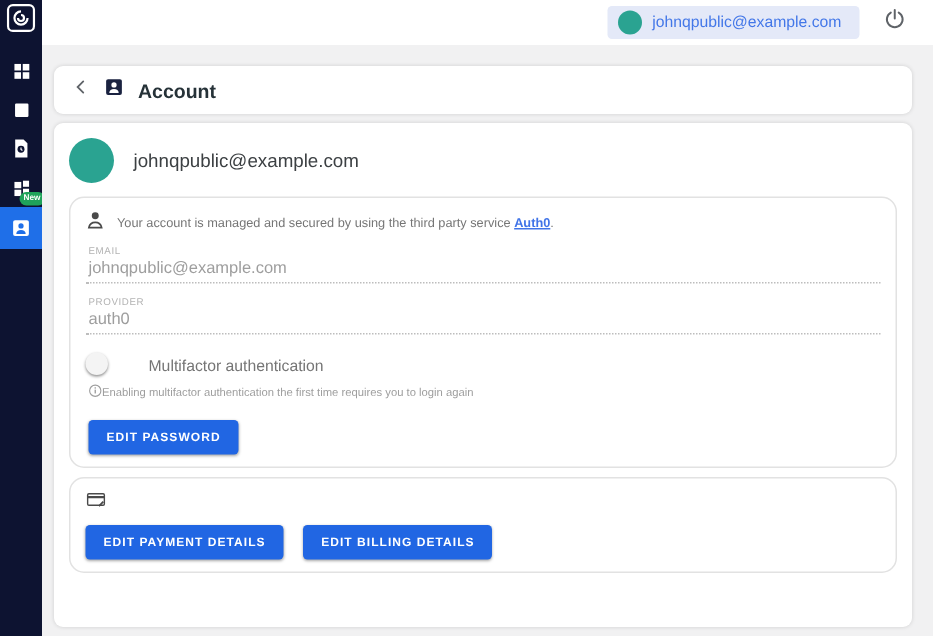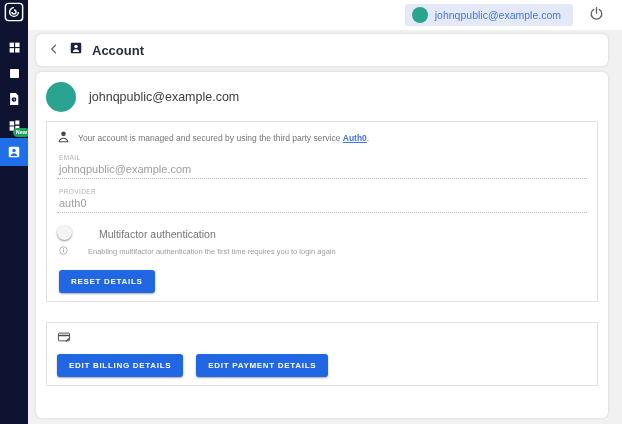--- a/index.html
+++ b/index.html
@@ -21,52 +21,52 @@
   .topbar { position:absolute; left:28px; top:0; right:0; height:30px; background:#fff;
     display:flex; align-items:center; justify-content:flex-end; gap:16px; padding-right:18px; }
   .user-chip { display:flex; align-items:center; gap:7px; background:#e4e9f8;
     border-radius:3px; padding:3px 12px 3px 7px; cursor:pointer; }
   .chip-avatar { width:16px; height:16px; border-radius:50%; background:#2aa391; }
   .chip-email { font-size:10.5px; color:#4377e8; }
   .power-btn { display:flex; align-items:center; cursor:pointer; }
 
   
   .content { position:absolute; left:28px; top:30px; right:0; bottom:0;
-    background:#f1f1f2; padding:4px 14px 0 8px; display:flex; flex-direction:column; }
+    background:#f1f1f2; padding:14px 14px 0 8px; display:flex; flex-direction:column; }
   .card { background:#fff; border-radius:6px; box-shadow:0 0 3px rgba(0,0,0,.14); }
 
   .header-card { height:32px; display:flex; align-items:center; gap:9px;
     padding:0 12px; margin-bottom:6px; flex:none; }
   .back-btn { display:flex; align-items:center; cursor:pointer; }
   .page-title { font-size:13px; font-weight:bold; color:#263238; }
 
   .main-card { flex:1; margin-bottom:6px; padding:8px 8px 6px; overflow:hidden;
     display:flex; flex-direction:column; }
 
   .profile-row { display:flex; align-items:center; gap:13px; padding:2px 2px 9px; }
   .avatar { width:30px; height:30px; border-radius:50%; background:#2aa391; flex:none; }
   .profile-email { font-size:12.5px; color:#3c4043; }
 
-  .box { border:1px solid #e2e2e2; border-radius:0; padding:8px 10px; margin:0 2px 20px; }
+  .box { border:1px solid #e2e2e2; border-radius:10px; padding:8px 10px; margin:0 2px 6px; }
   .notice-row { display:flex; align-items:center; gap:8px; font-size:8.5px; color:#757575; }
   .notice-row svg { flex:none; }
   a.link { color:#4074e8; text-decoration:underline; font-weight:bold; cursor:pointer; }
 
   .field { margin-top:9px; padding:0 0 3px 2px; border-bottom:1px dotted #bdbdbd; }
   .field-label { font-size:6.5px; color:#b3b3b3; letter-spacing:.4px; margin-bottom:2px; }
   .field-value { font-size:11px; color:#9e9e9e; }
 
   .mfa-row { display:flex; gap:16px; margin-top:15px; padding-left:2px; }
   .toggle { position:relative; width:24px; height:10px; cursor:pointer; }
   .toggle .track { width:24px; height:10px; border-radius:5px; background:#cacaca; }
   .toggle .knob { position:absolute; left:-2px; top:-3px; width:15px; height:15px;
     border-radius:50%; background:#f4f4f4; box-shadow:0 1px 2px rgba(0,0,0,.45); }
   .mfa-label { font-size:10.5px; color:#757575; }
 
-  .hint-row { display:flex; align-items:center; gap:20px; margin-top:6px; padding-left:2px;
+  .hint-row { display:flex; align-items:center; gap:0; margin-top:6px; padding-left:2px;
     font-size:7.5px; color:#9e9e9e; }
 
   .btn { display:inline-block; background:#2166e3; color:#fff; border:none; border-radius:3px;
     font-family:inherit; font-size:8px; font-weight:bold; letter-spacing:.7px;
     padding:7px 12px; box-shadow:0 1px 2px rgba(0,0,0,.35); cursor:pointer; }
   .reset-btn { margin-top:13px; margin-left:2px; }
   .billing-buttons { display:flex; gap:13px; margin-top:9px; }
 </style>
 </head>
 <body>
@@ -203,33 +203,33 @@
         <span>
           <svg width="9" height="9" viewBox="0 0 12 12">
             <circle cx="6" cy="6" r="5" fill="none" stroke="#9e9e9e" stroke-width="1"></circle>
             <rect x="5.4" y="5" width="1.2" height="3.4" fill="#9e9e9e"></rect>
             <rect x="5.4" y="2.9" width="1.2" height="1.2" fill="#9e9e9e"></rect>
           </svg>
         </span>
         <span>Enabling multifactor authentication the first time requires you to login again</span>
       </div>
 
-      <button class="btn reset-btn">RESET DETAILS</button>
+      <button class="btn reset-btn">EDIT PASSWORD</button>
     </div>
 
     <div class="box">
       <div class="notice-row">
         <span>
           <svg width="14" height="12" viewBox="0 0 16 14" fill="none" stroke="#4a4a4a" stroke-width="1.1">
             <rect x="1.5" y="2.5" width="13" height="9" rx="1"></rect>
             <path d="M1.5 5.2h13" stroke-width="1.8"></path>
             <path d="M9.8 11.6l3.4-3.4 1 1-3.4 3.4z" fill="#4a4a4a" stroke="none"></path>
           </svg>
         </span>
       </div>
       <div class="billing-buttons">
+        <button class="btn">EDIT PAYMENT DETAILS</button>
         <button class="btn">EDIT BILLING DETAILS</button>
-        <button class="btn">EDIT PAYMENT DETAILS</button>
       </div>
     </div>
 
   </div>
 </div>
 
 </body></html>

